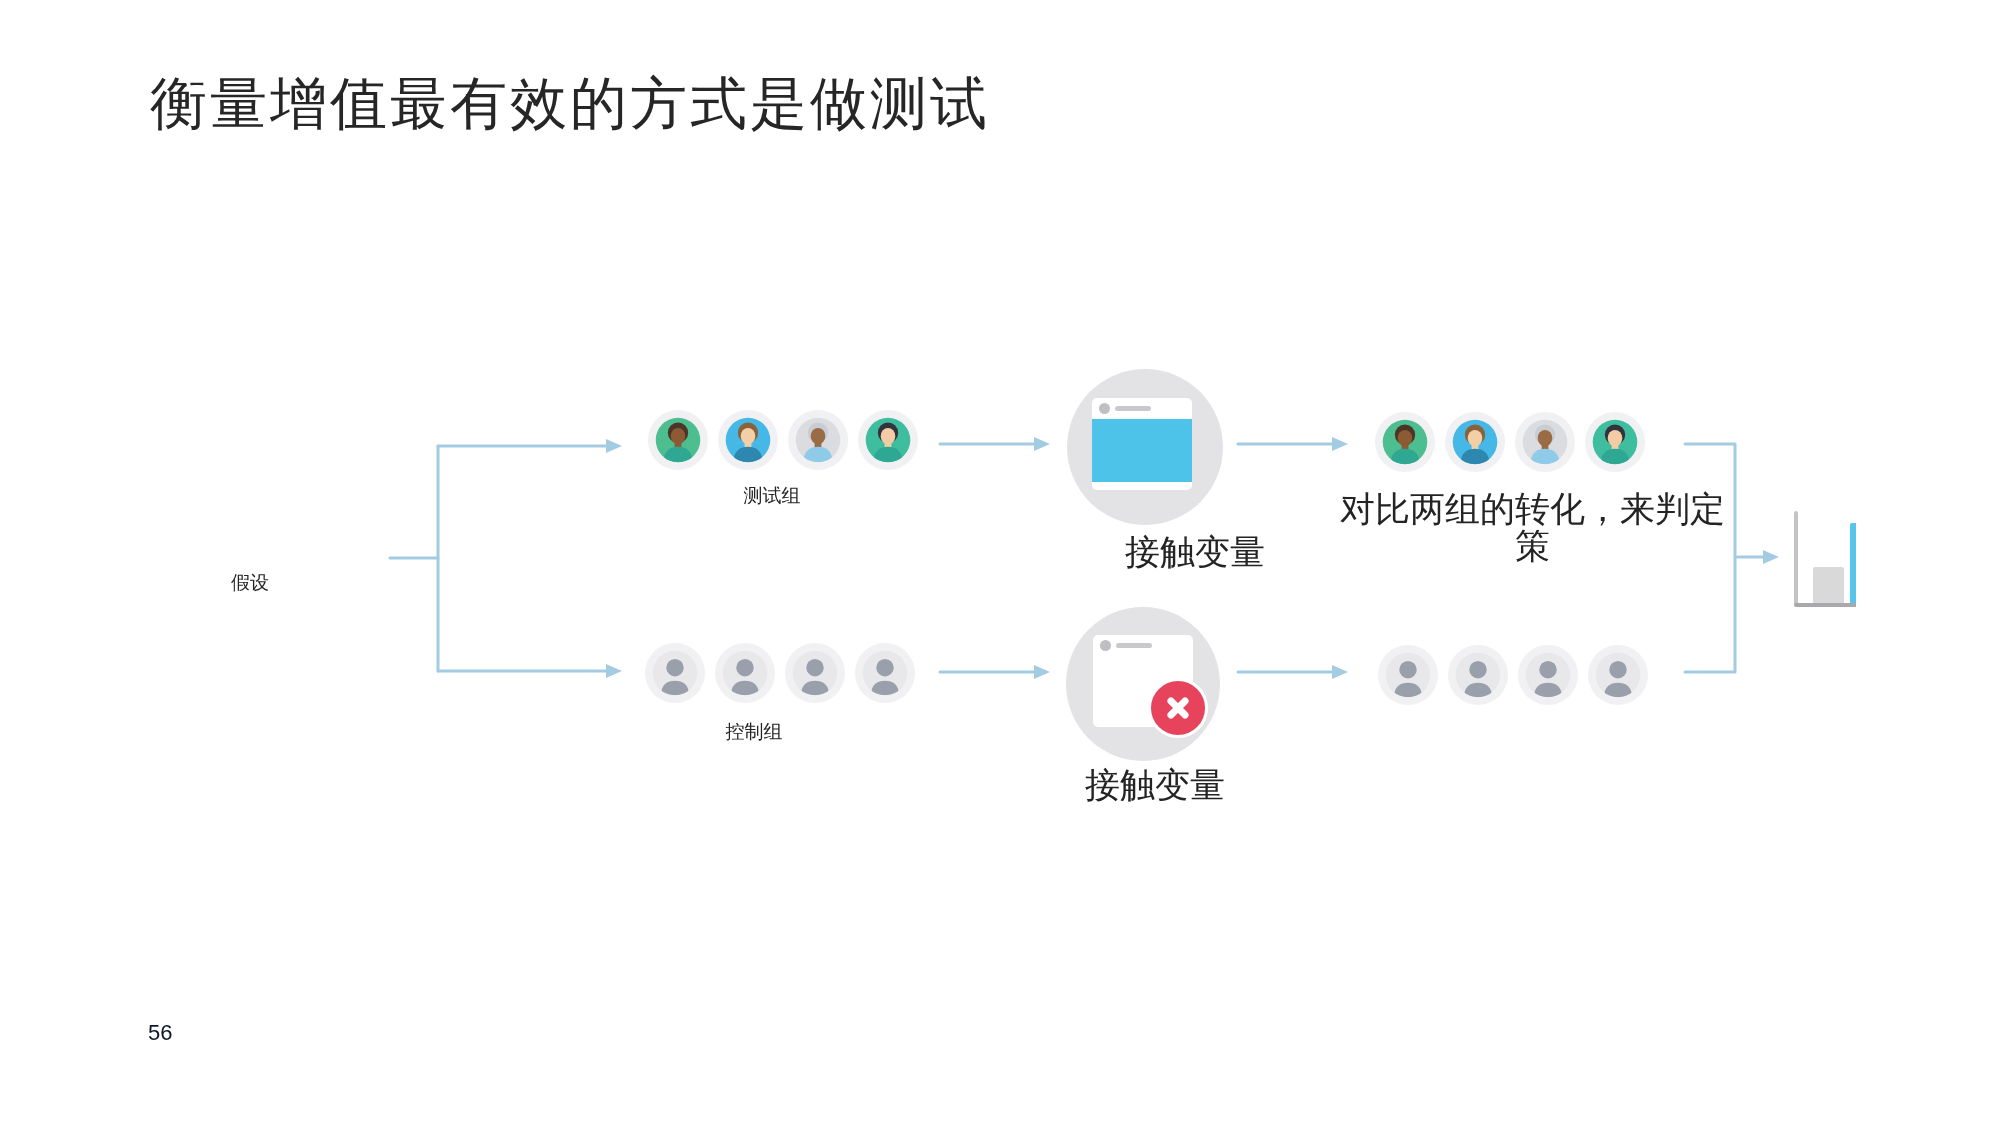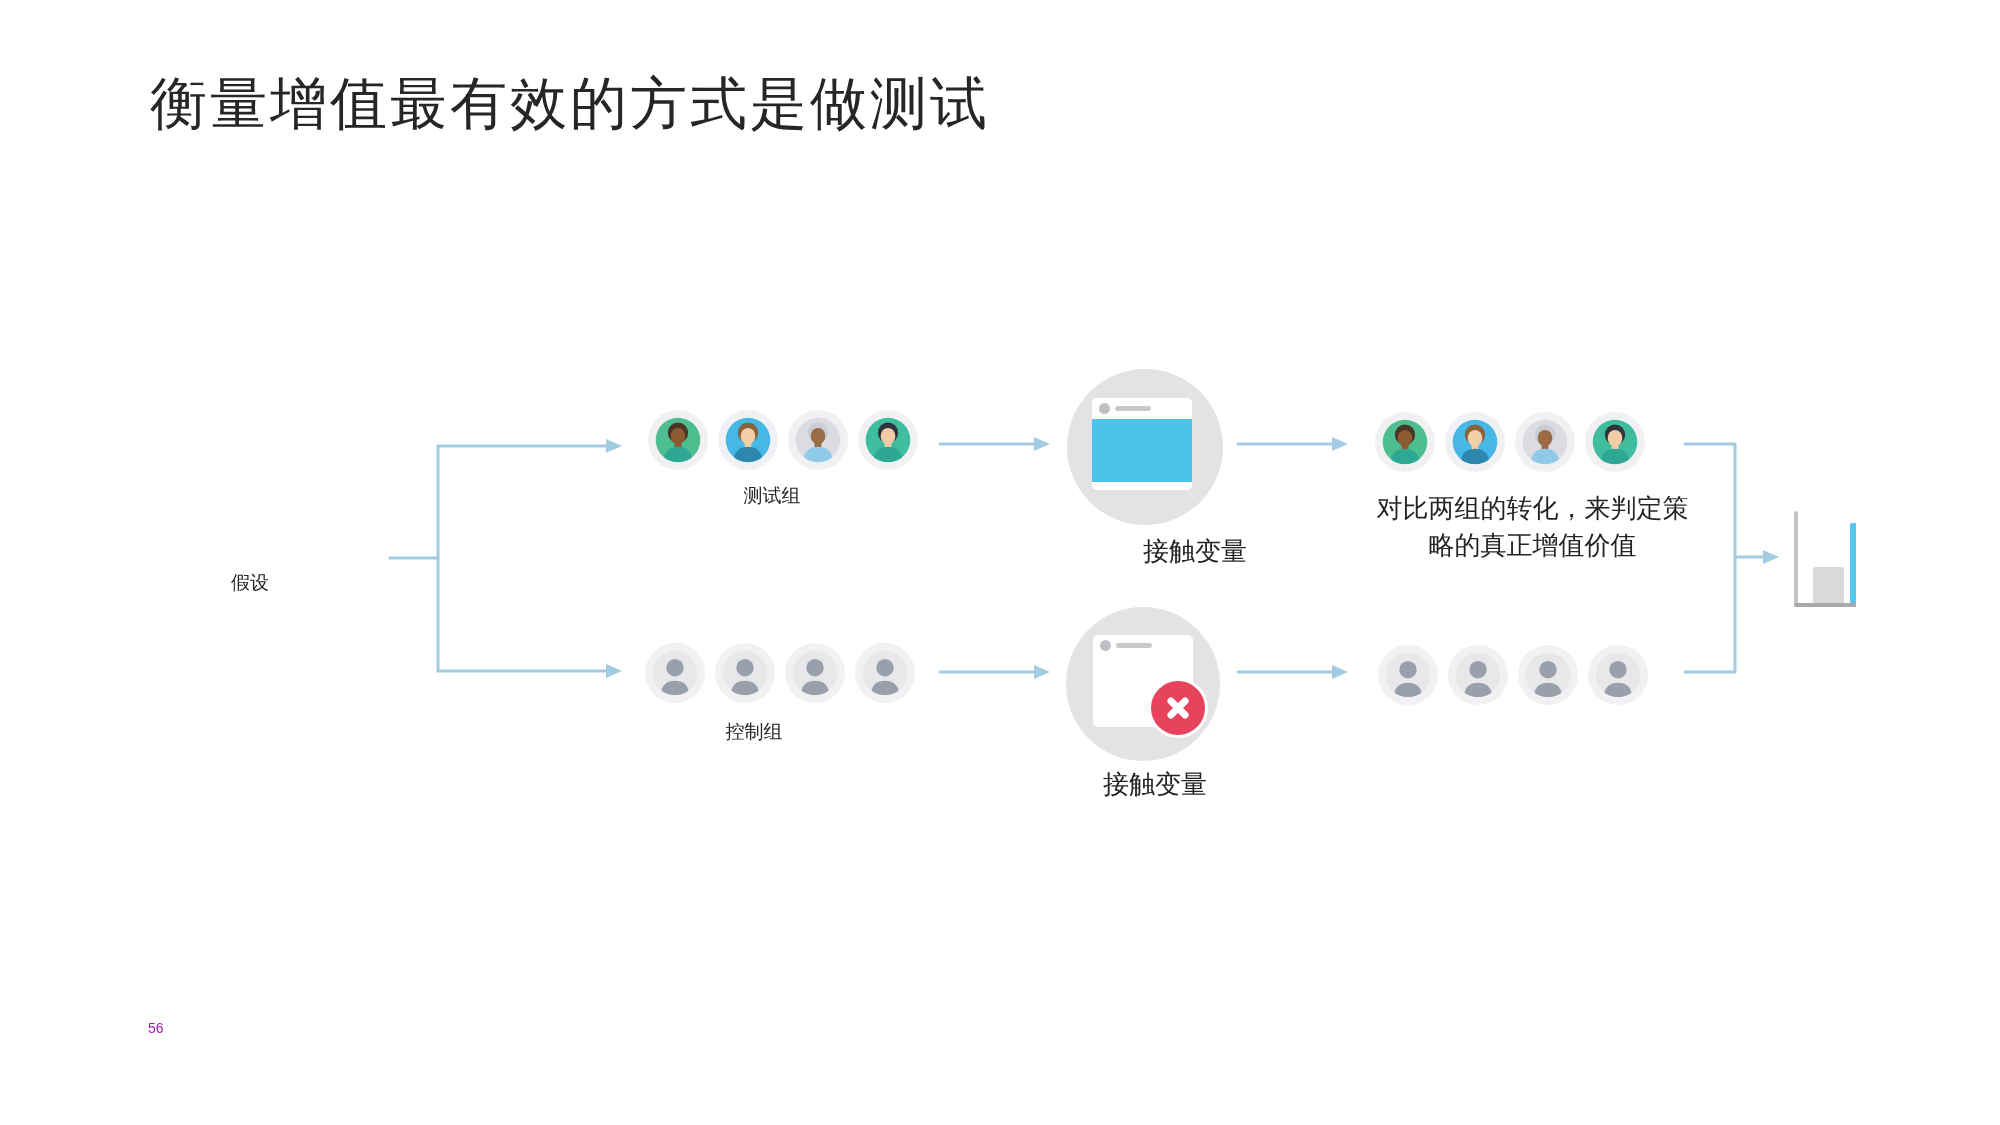--- a/index.html
+++ b/index.html
@@ -9,41 +9,41 @@
   }
   .title{
     position:absolute;left:150px;top:66px;margin:0;
     font-size:57px;font-weight:300;letter-spacing:3px;color:var(--title_color);
   }
   .connectors{position:absolute;left:0;top:0;pointer-events:none;}
   .flow{stroke:var(--accent_line);stroke-width:3;fill:none;stroke-linecap:round;stroke-linejoin:round;}
   .ah{fill:var(--accent_line);}
   .label{position:absolute;text-align:center;color:#242424;}
   .lbl-28{font-size:19px;line-height:36px;}
-  .lbl-29{font-size:26px;line-height:37px;}
+  .lbl-29{font-size:35px;line-height:37px;}
   .avatar-row{position:absolute;display:flex;gap:8px;}
   .big-circle{position:absolute;border-radius:50%;background:var(--circle_gray);}
   .card{position:absolute;background:#fff;border-radius:5px;overflow:hidden;}
   .card-dot{position:absolute;left:7px;top:5px;width:11px;height:11px;border-radius:50%;background:#BFBFC3;}
   .card-line{position:absolute;left:23px;top:8px;width:36px;height:5px;border-radius:2.5px;background:#C9C9CD;}
   .card-image{position:absolute;left:0;top:21px;width:100px;height:63px;background:var(--card_blue);}
   .badge{
     position:absolute;left:82px;top:71px;width:60px;height:60px;box-sizing:border-box;
     background:var(--badge_red);border:3px solid #fff;border-radius:50%;
   }
   .xbar{position:absolute;left:50%;top:50%;width:27px;height:7px;border-radius:3.5px;background:#fff;}
   .xbar-a{transform:translate(-50%,-50%) rotate(45deg);}
   .xbar-b{transform:translate(-50%,-50%) rotate(-45deg);}
   .bar-chart{position:absolute;left:1794px;top:511px;width:106px;height:98px;}
   .axis-y{position:absolute;left:0;top:0;width:4px;height:95px;background:#C4C4C6;border-radius:2px;}
   .axis-x{position:absolute;left:0;top:92px;width:104px;height:4px;background:#A9A9AC;border-radius:2px;}
   .bar{position:absolute;border-radius:2px 2px 0 0;}
   .bar-gray{left:19px;top:56px;width:31px;height:36px;background:var(--bar_gray);}
   .bar-blue{left:56px;top:12px;width:29px;height:80px;background:var(--bar_blue);}
-  .page-number{position:absolute;left:148px;top:1020px;font-size:14px;color:#a21caf;}
+  .page-number{position:absolute;left:148px;top:1020px;font-size:22px;color:#0f172a;}
 </style>
 </head>
 <body>
 
 <div class="slide">
 
   <h1 class="title">衡量增值最有效的方式是做测试</h1>
 
   <svg class="connectors" width="2000" height="1125" viewBox="0 0 2000 1125">
     <path class="flow" d="M390 558 H438"></path>
@@ -198,21 +198,20 @@
       <circle cx="32" cy="24.5" r="10.5" fill="#33333D"></circle>
       <ellipse cx="32" cy="28" rx="7.5" ry="8.5" fill="#F3CBA4"></ellipse>
       <rect x="28.5" y="34" width="7" height="6" fill="#F3CBA4"></rect>
       <path d="M17 55 C17 43 24 39 32 39 C40 39 47 43 47 55 Z" fill="#2FA893"></path>
     </g>
       </svg>
     </div>
 
   <div class="label lbl-29" style="left:1330px;top:490px;width:405px;">
     <div>对比两组的转化，来判定策</div>
-    <div>略的真正增值价值</div>
   </div>
 
   <div class="avatar-row" id="row-control" style="left:644px;top:642px;">
       <svg class="avatar" width="62" height="62" viewBox="0 0 64 64">
     <defs>
           <clipPath id="clip-row-control-0">
             <circle cx="32" cy="32" r="23"></circle>
           </clipPath>
         </defs>
     <circle cx="32" cy="32" r="31" fill="#F1F1F3"></circle>

